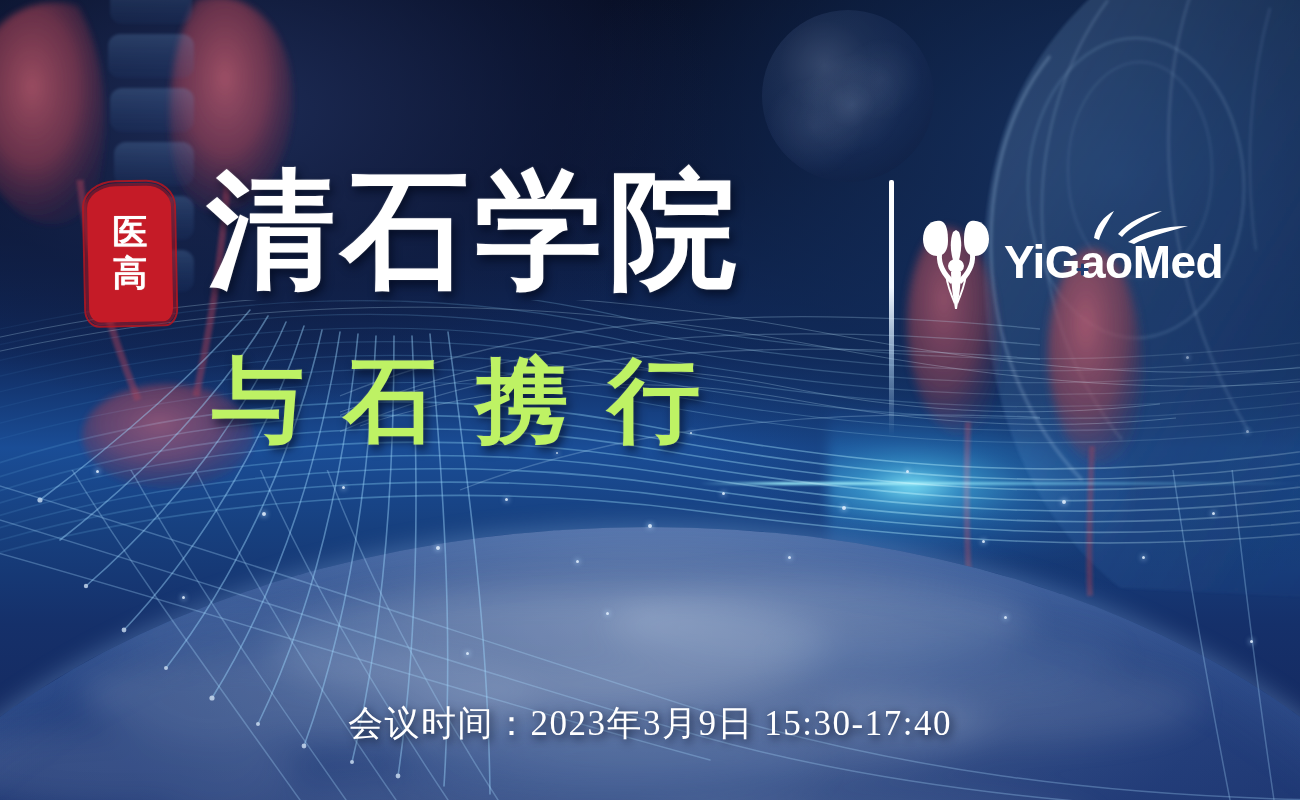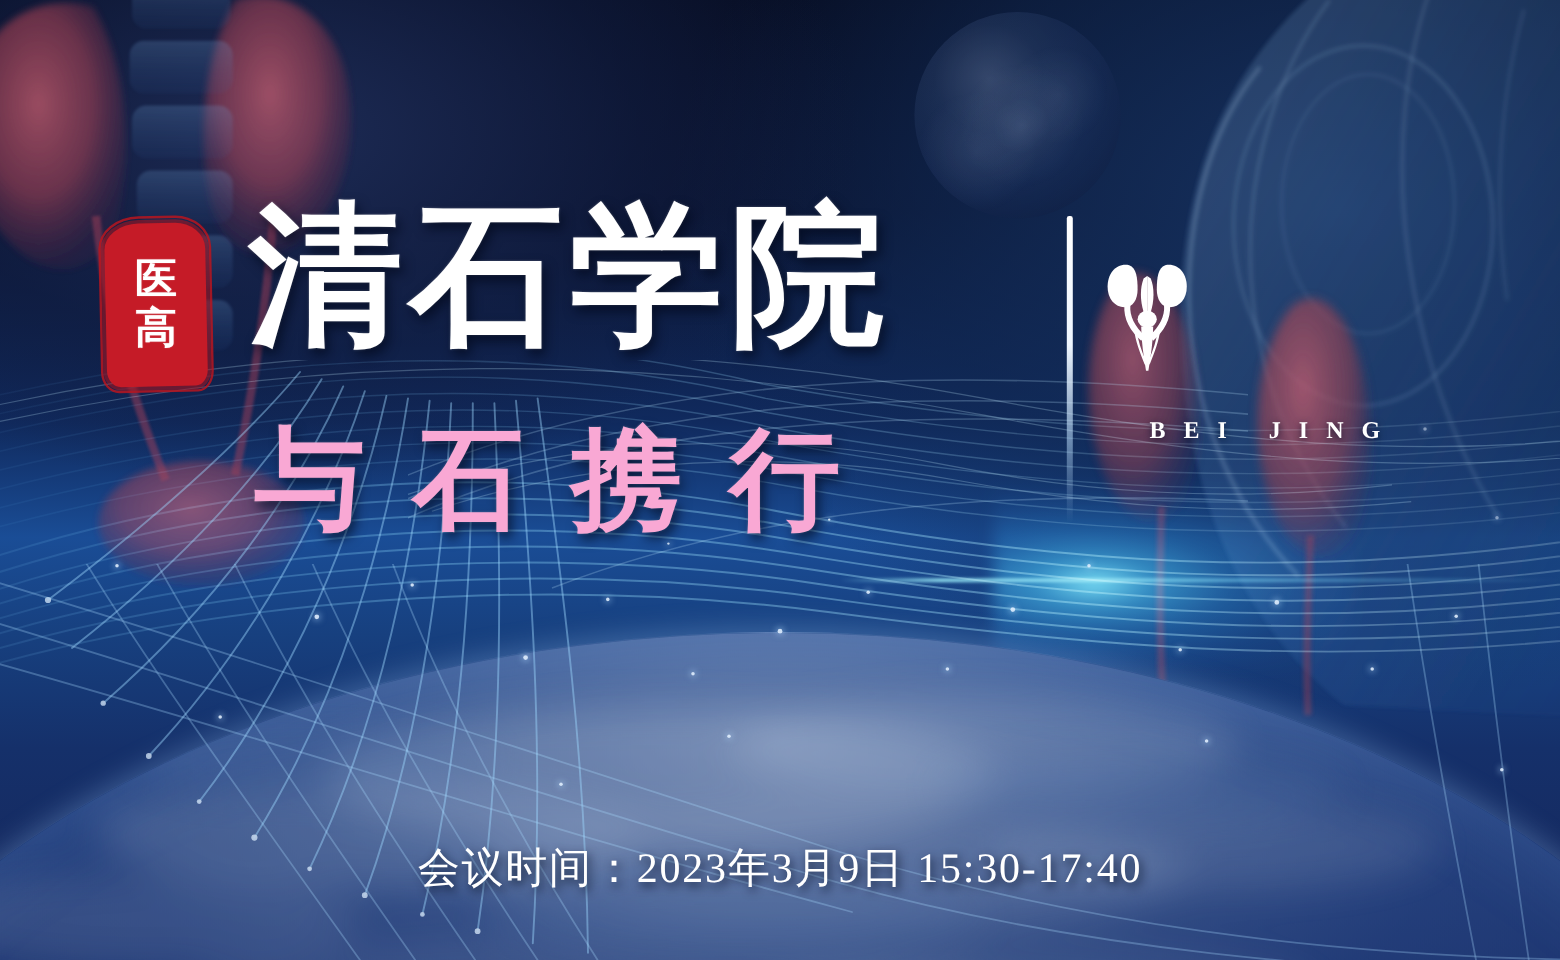--- a/index.html
+++ b/index.html
@@ -216,21 +216,21 @@
     text-shadow: 3px 5px 10px rgba(3,10,30,0.75), 0 0 2px rgba(255,255,255,0.35);
   }
   .title-sub {
     position: absolute;
     left: 212px;
     top: 354px;
     font-family: Liberation Sans, sans-serif;
     font-weight: 700;
     font-size: 92px;
     line-height: 1;
-    color: #f9a8d4;
+    color: #bef264;
     letter-spacing: 40px;
     white-space: nowrap;
     text-shadow: 3px 5px 10px rgba(3,10,30,0.7), 0 0 2px rgba(255,255,255,0.3);
   }
 
   
   .divider {
     position: absolute;
     left: 889px;
     top: 180px;
@@ -585,22 +585,37 @@
           <path d="M17 40 C 16 52, 22 62, 31 70 L 34 66 C 26 58, 21 50, 22 40 Z"></path>
           <path d="M55 40 C 56 52, 50 62, 41 70 L 38 66 C 46 58, 51 50, 50 40 Z"></path>
           <path d="M33 18 C 30 26, 30 36, 33 46 L 36 46 L 36 16 Z"></path>
           <path d="M39 18 C 42 26, 42 36, 39 46 L 36 46 L 36 16 Z"></path>
           <ellipse cx="36" cy="52" rx="8" ry="7"></ellipse>
           <path d="M31 58 C 31 70, 33 82, 35 95 L 37 95 C 39 82, 41 70, 41 58 Z"></path>
           <path d="M25 60 C 26 70, 30 80, 34 90 L 35 87 C 31 78, 28 69, 27 60 Z"></path>
           <path d="M47 60 C 46 70, 42 80, 38 90 L 37 87 C 41 78, 44 69, 45 60 Z"></path>
         </g>
       </svg>
+      <div class="brand-word">
+        <span>YiGaoMed</span>
+        <svg class="brand-swoosh" viewBox="0 0 110 36">
+          <g fill="#ffffff">
+            <path d="M10 30 C 12 18, 20 8, 30 3 C 24 13, 18 22, 15 32 Z"></path>
+            <path d="M34 26 C 44 14, 60 6, 78 3 C 62 11, 46 19, 38 29 Z"></path>
+            <path d="M44 34 C 58 24, 80 18, 104 18 C 82 24, 60 30, 50 36 Z"></path>
+          </g>
+        </svg>
+        <svg class="brand-cross" viewBox="0 0 15 15">
+          <g fill="#1f3d74">
+            <rect x="6" y="1.5" width="3" height="12" rx="1"></rect>
+            <rect x="1.5" y="6" width="12" height="3" rx="1"></rect>
+          </g>
+        </svg>
+      </div>
     </div>
 
     <div class="city">
-      <div class="city-en">BEI JING</div>
     </div>
 
     <div class="footer-time">会议时间：2023年3月9日 15:30-17:40</div>
 
   </div>
 </div>
 
 </body></html>

